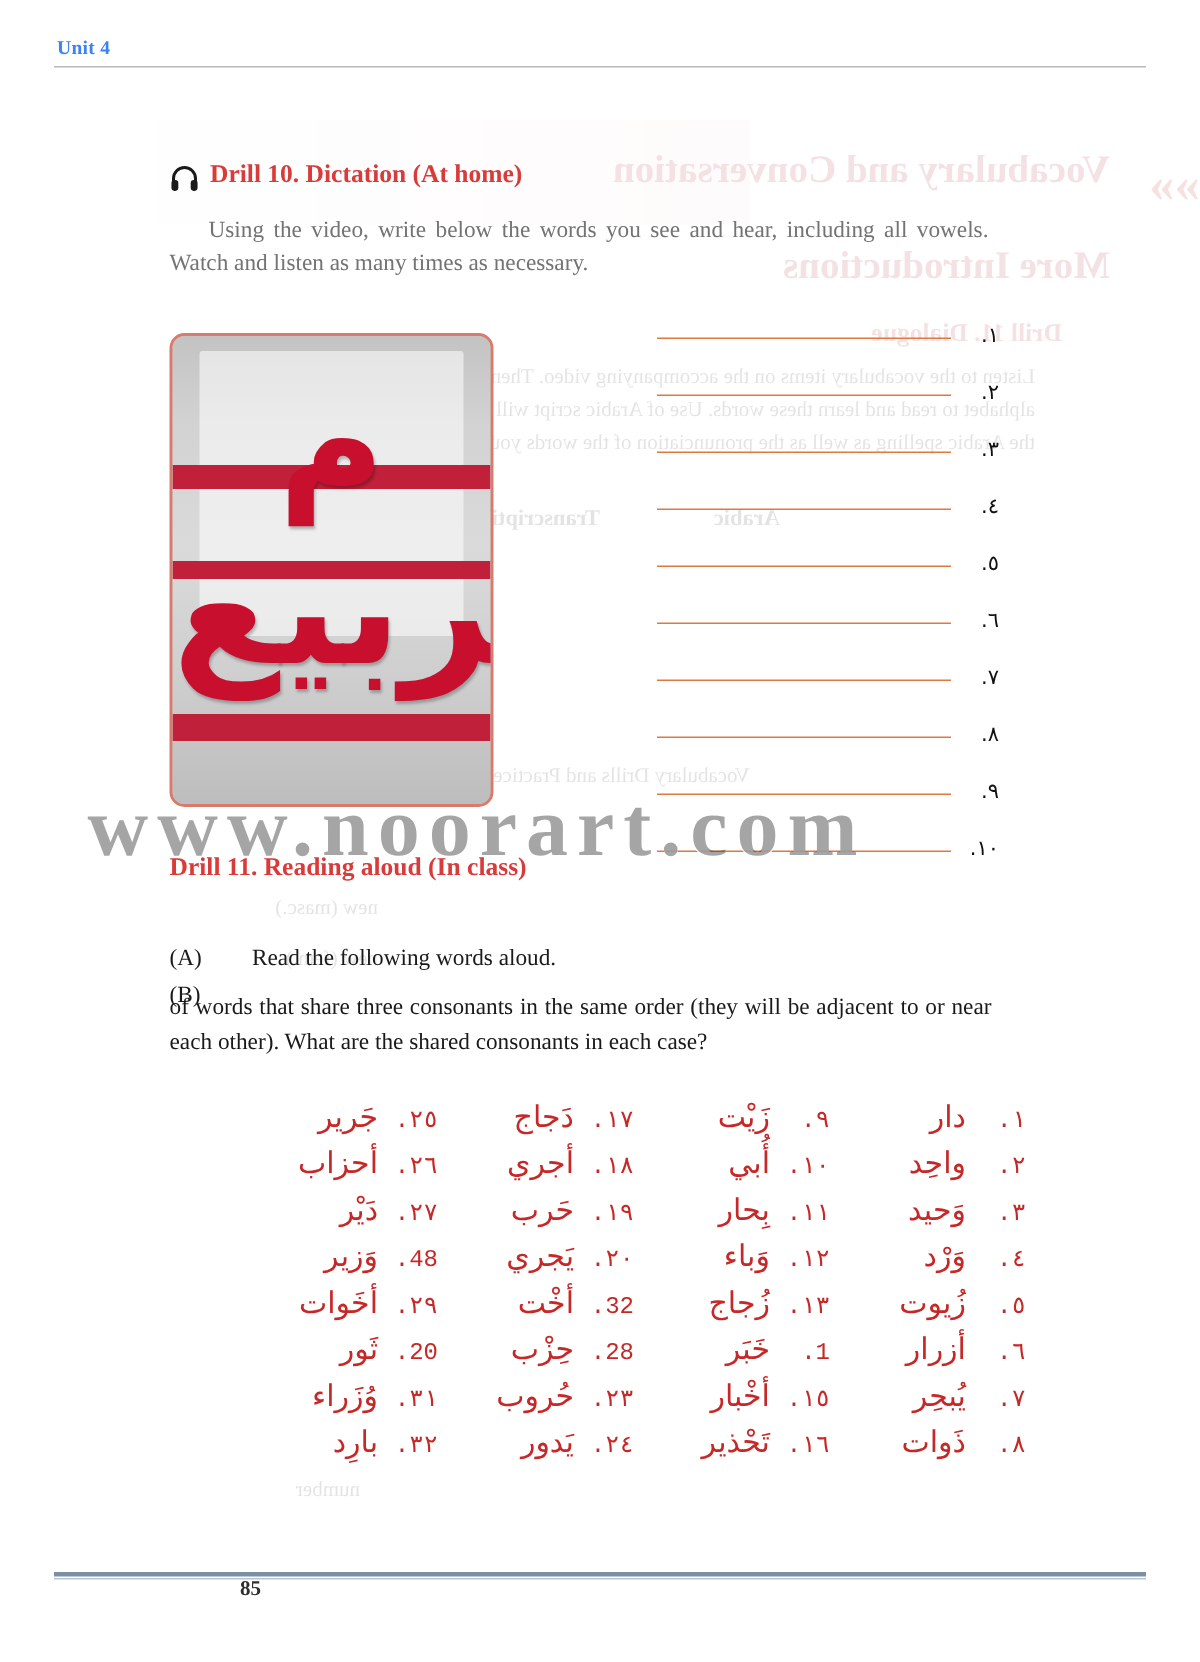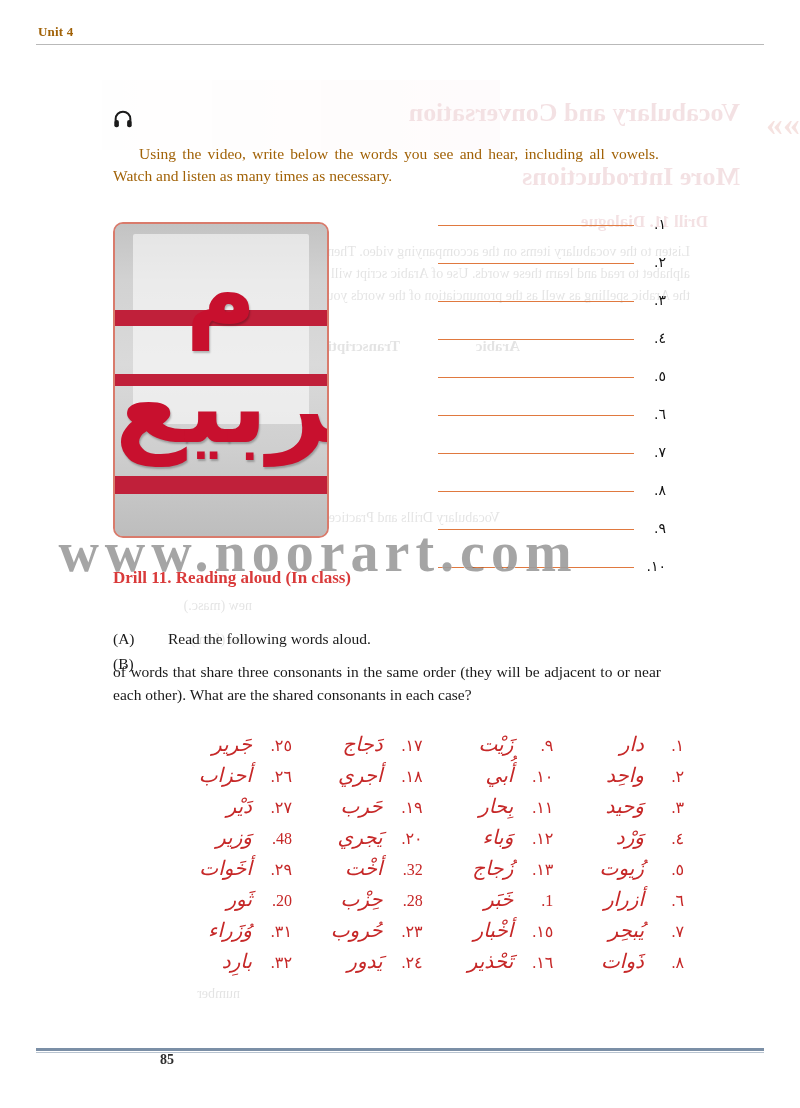--- a/index.html
+++ b/index.html
@@ -31,21 +31,21 @@
     width: 728px;
     height: 1px;
     background: #b9b9b9;
   }
   .unit-label {
     position: absolute;
     left: 38px;
     top: 24px;
     font-size: 13px;
     font-weight: bold;
-    color: #a16207;
+    color: #3b82f6;
     letter-spacing: 0.2px;
   }
 
   .footer-rule {
     position: absolute;
     left: 36px;
     top: 1048px;
     width: 728px;
     height: 3px;
     background: #7b8fa6;
@@ -122,21 +122,21 @@
     color: #d93a3a;
   }
   .drill10-body {
     position: absolute;
     left: 113px;
     top: 143px;
     width: 546px;
     font-size: 15.5px;
     line-height: 1.45;
     text-align: justify;
-    color: #a16207;
+    color: #737373;
   }
   .drill10-body .indent {
     display: inline-block;
     width: 26px;
   }
 
   
   .photo-frame {
     position: absolute;
     left: 113px;
@@ -287,33 +287,32 @@
   .word-item {
     display: flex;
     flex-direction: row;
     align-items: baseline;
     justify-content: flex-start;
     height: 31px;
     direction: rtl;
     color: #c62828;
   }
   .word-num {
-    font-family: Liberation Serif, serif;
+    font-family: Liberation Mono, monospace;
     font-size: 16px;
     width: 34px;
     text-align: right;
     color: #c62828;
   }
   .word-txt {
     font-family: "DejaVu Sans", sans-serif;
     font-size: 20px;
     color: #c62828;
     padding-right: 6px;
     white-space: nowrap;
-    font-style: italic;
   }
 
   
   .watermark {
     position: absolute;
     left: 0;
     top: 520px;
     width: 636px;
     text-align: center;
     font-family: Liberation Serif, serif;
@@ -356,20 +355,21 @@
   <div class="unit-label">Unit 4</div>
   <div class="header-rule"></div>
 
   <div class="headphone-icon">
     <svg viewBox="0 0 24 24" width="22" height="22" aria-hidden="true">
       <path d="M4 14v-2a8 8 0 0 1 16 0v2" fill="none" stroke="#1a1a1a" stroke-width="2.2"></path>
       <rect x="2.5" y="13" width="5" height="8" rx="2.2" fill="#1a1a1a"></rect>
       <rect x="16.5" y="13" width="5" height="8" rx="2.2" fill="#1a1a1a"></rect>
     </svg>
   </div>
+  <div class="drill10-title">Drill 10. Dictation (At home)</div>
 
   <div class="drill10-body">
     <span class="indent"></span><span>Using the video, write below the words you see and hear, including all vowels.</span>
     <span>Watch and listen as many times as necessary.</span>
   </div>
 
   <div class="photo-frame">
     <div class="photo-inner">
       <div class="photo-plate"></div>
       <div class="photo-band band-top"></div>

